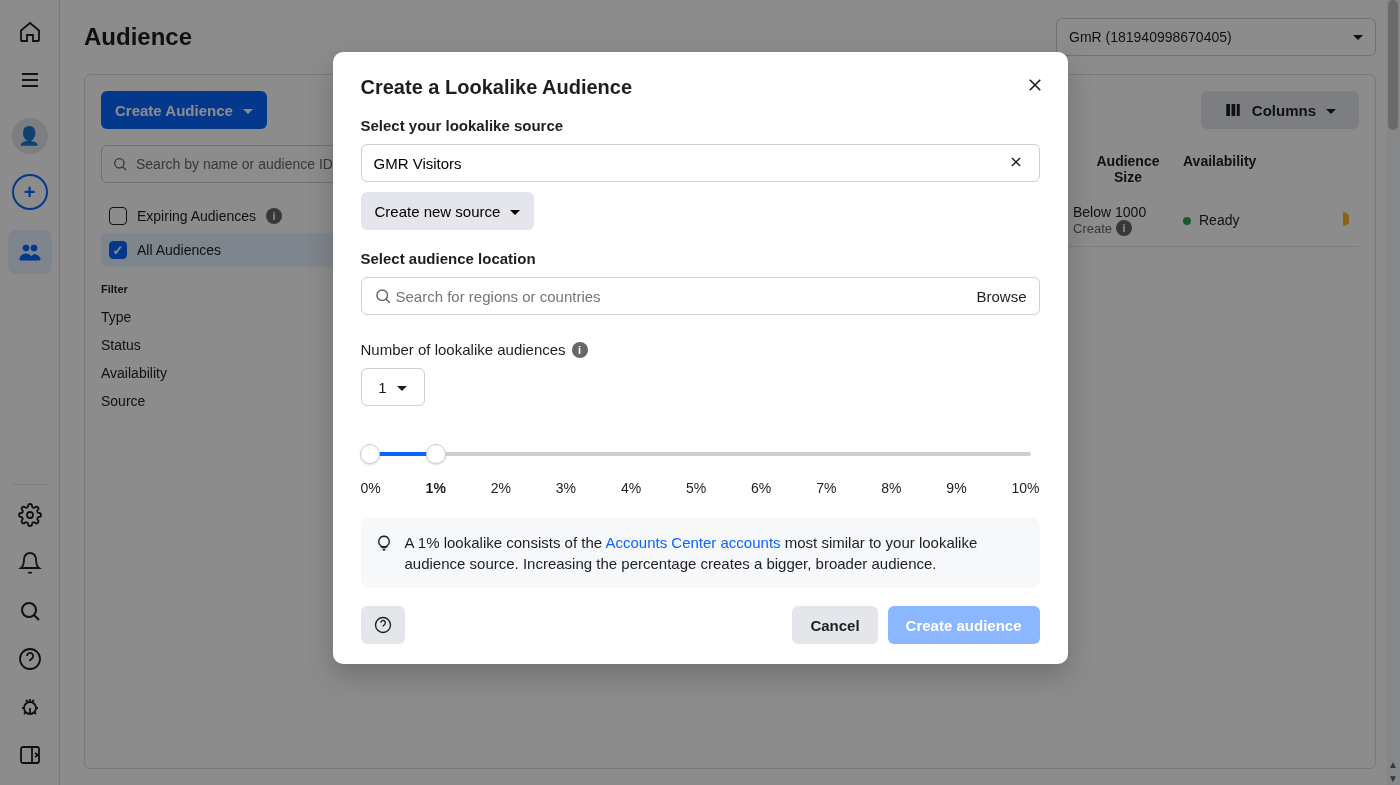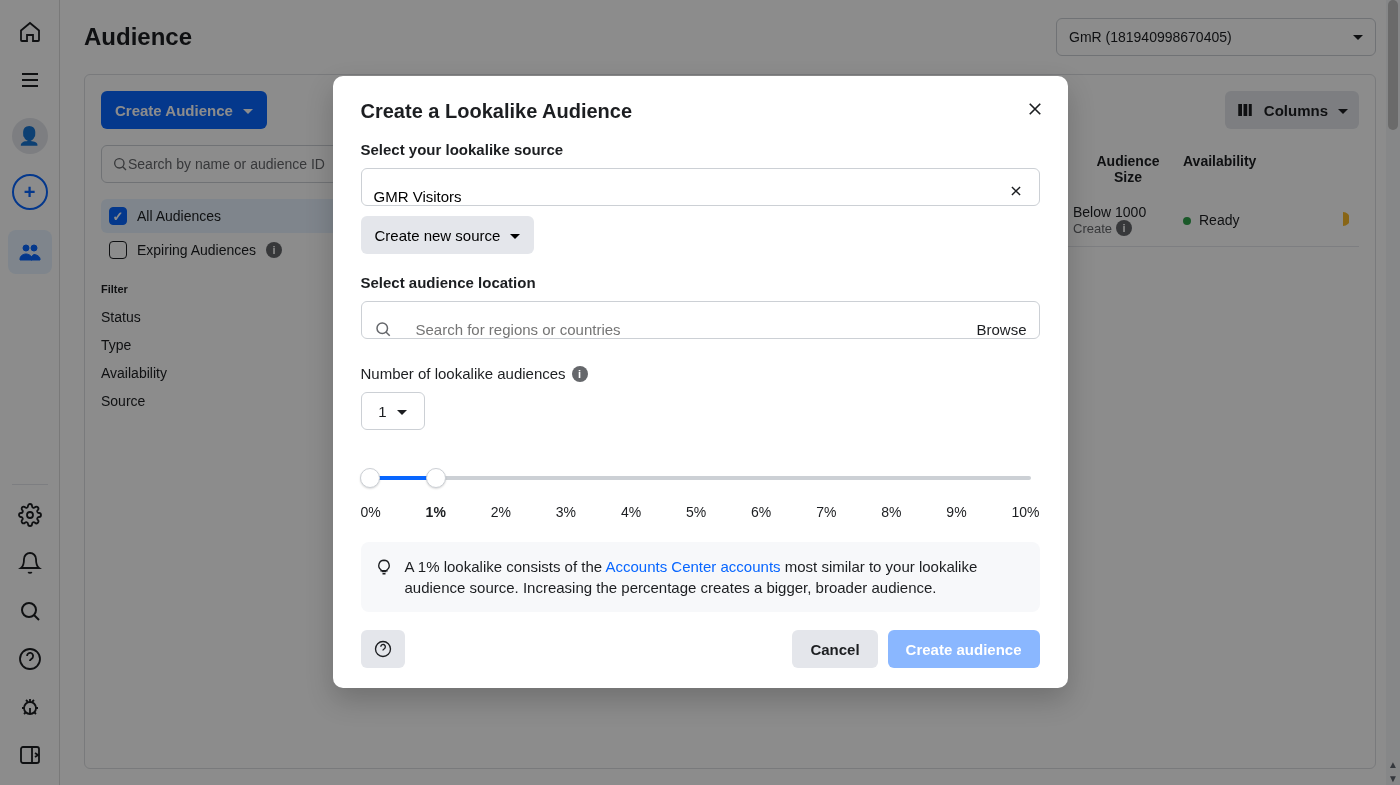--- a/index.html
+++ b/index.html
@@ -59,26 +59,26 @@
     height: calc(100% - 90px);
     padding: 16px;
   }
   .toolbar { display:flex; gap:12px; align-items:center; margin-bottom:16px; }
   .btn-primary {
     background:#0866ff; color:#fff; border:none; height:38px; border-radius:6px;
     padding: 0 14px; font-size:15px; font-weight:600; display:flex; align-items:center; gap:10px;
   }
   .btn-secondary {
     background:#e4e6eb; color:#1c1e21; border:none; height:38px; border-radius:6px;
-    padding:0 11px; font-weight:600; font-size:15px; display:flex; align-items:center; gap:10px;
+    padding:0 23px; font-weight:600; font-size:15px; display:flex; align-items:center; gap:10px;
   }
   .columns-btn { margin-left:auto; }
   .search-box {
     height:38px; border:1px solid #ccd0d5; border-radius:6px;
-    display:flex; align-items:center; padding:0 10px; width: 320px;
+    display:flex; align-items:center; padding:0 10px; gap:8px; width: 320px;
     color:#65676b;
   }
 
   .side-layout { display:flex; gap: 24px; }
   .filters { width: 300px; }
   .check-row { display:flex; align-items:center; gap:10px; height:34px; padding:0 8px; border-radius:6px; }
   .check-row.sel { background:#e7f3ff; }
   .checkbox {
     width:18px;height:18px;border:1.5px solid #1c1e21;border-radius:4px;
     display:flex;align-items:center;justify-content:center;
@@ -94,31 +94,31 @@
   .col-avail { width:160px; }
   .trow { display:flex; align-items:center; padding:10px 0; border-bottom:1px solid #e4e6eb; font-size:14px; }
   .dot-ready { width:8px;height:8px;border-radius:50%;background:#31a24c;display:inline-block;margin-right:8px; }
 
   
   .overlay {
     position:absolute; inset:0; background:rgba(0,0,0,0.45);
     display:flex; align-items:flex-start; justify-content:center;
   }
   .modal {
-    background:#fff; border-radius:10px; width:735px; margin-top:76px;
+    background:#fff; border-radius:10px; width:735px; margin-top:52px;
     box-shadow: 0 12px 28px rgba(0,0,0,.2);
     padding: 24px 28px 20px;
     position:relative;
   }
   .modal h1 { font-size:20px; font-weight:700; margin-bottom:18px; }
   .close-x { position:absolute; top:18px; right:18px; cursor:pointer; padding:6px; }
   .section-label { font-weight:600; font-size:15px; margin-bottom:10px; }
   .input-outline {
     border:1px solid #ccd0d5; border-radius:6px; height:38px;
-    display:flex; align-items:flex-end; padding:0 12px; gap:24px;
+    display:flex; align-items:center; padding:0 12px; gap:4px;
   }
   .input-outline input {
     border:none; outline:none; flex:1; font-size:15px; background:transparent;
   }
   .clear-x { cursor:pointer; color:#1c1e21; padding:4px; }
   .chip-btn {
     background:#e4e6eb; border:none; height:38px; border-radius:6px;
     padding:0 14px; font-size:15px; font-weight:400; display:inline-flex; align-items:center; gap:10px;
     margin-top:10px;
   }
@@ -263,32 +263,32 @@
     <div class="side-layout">
       <div class="filters">
         <div class="search-box">
           <svg width="16" height="16" viewBox="0 0 24 24" fill="none" stroke="#65676b" stroke-width="2">
               <circle cx="11" cy="11" r="7"></circle>
               <path d="m21 21-5-5"></path>
             </svg>
           <span>Search by name or audience ID</span>
         </div>
         <div style="height:16px"></div>
-        <div class="check-row sel">
-          <div class="checkbox checked"></div>
-          <span>All Audiences</span>
-        </div>
         <div class="check-row">
           <div class="checkbox"></div>
           <span>Expiring Audiences</span>
           <span class="info-icon"></span>
         </div>
+        <div class="check-row sel">
+          <div class="checkbox checked"></div>
+          <span>All Audiences</span>
+        </div>
         <div class="filter-heading">Filter</div>
+        <div class="filter-item">Type</div>
         <div class="filter-item">Status</div>
-        <div class="filter-item">Type</div>
         <div class="filter-item">Availability</div>
         <div class="filter-item">Source</div>
       </div>
 
       <div class="table-area">
         <div class="thead">
           <div style="flex:1"></div>
           <div class="col-size" style="white-space:pre-line">Audience
 Size</div>
           <div class="col-avail">Availability</div>

